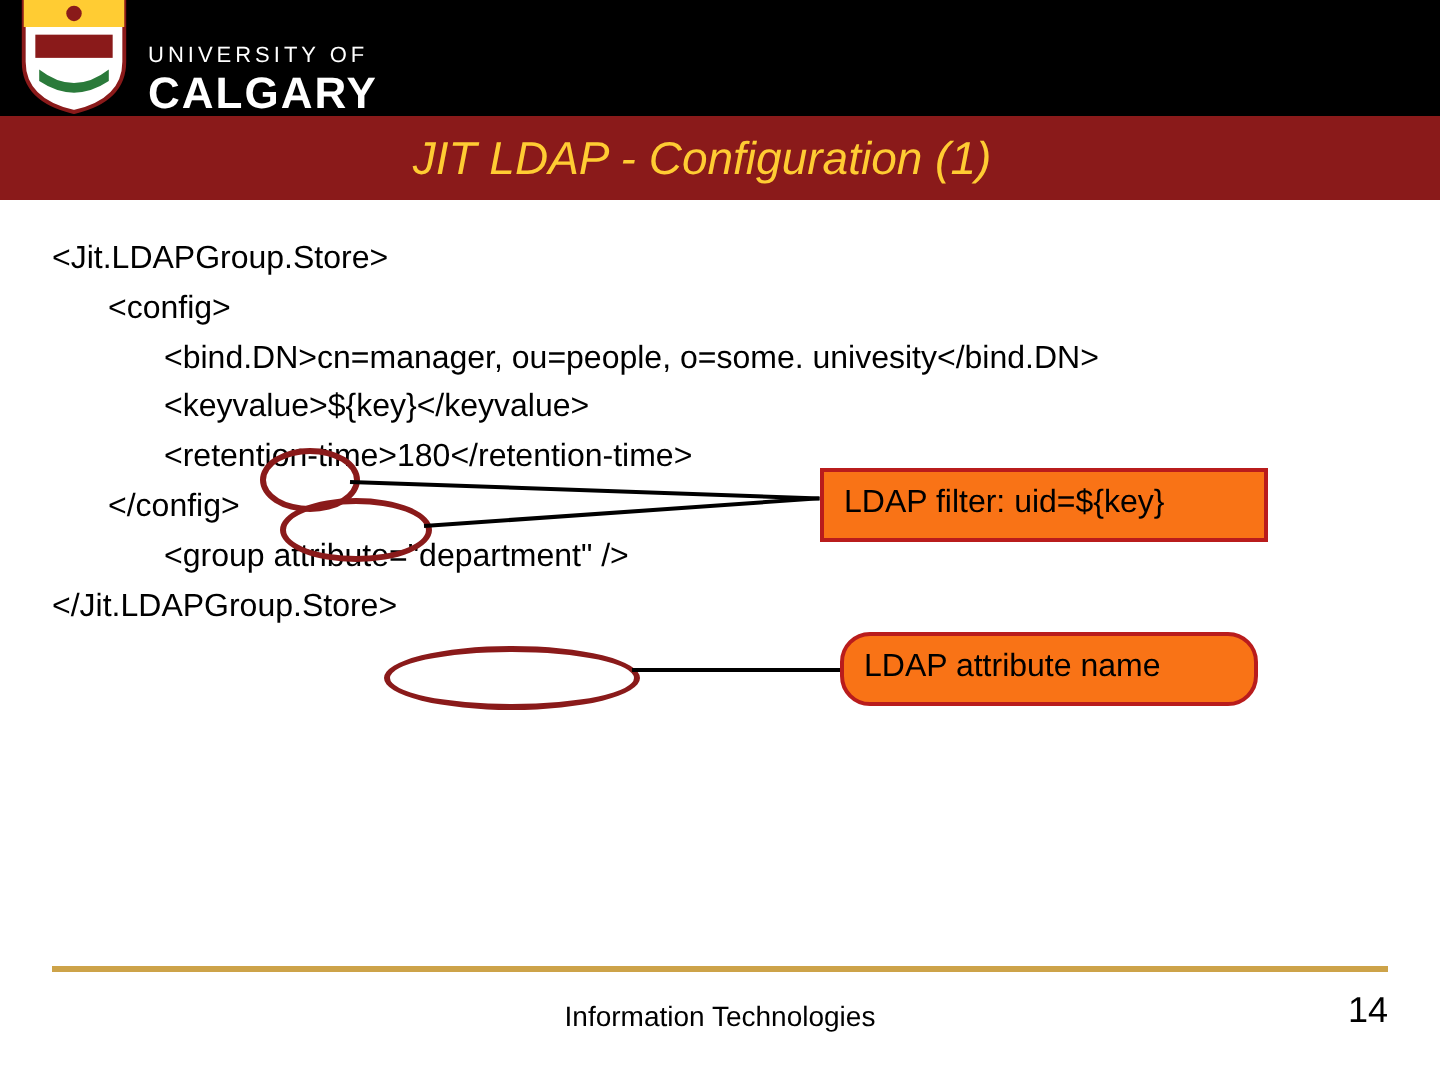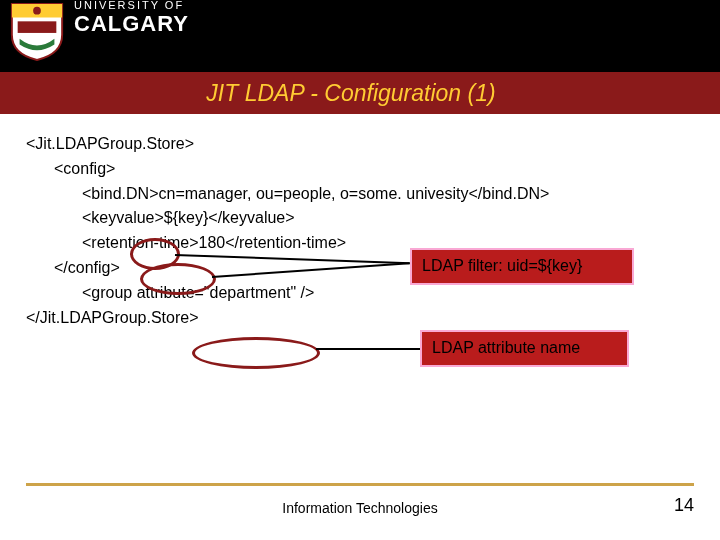--- a/index.html
+++ b/index.html
@@ -7,24 +7,24 @@
     padding: 0;
     width: 720px;
     height: 540px;
     background: #fff;
     font-family: Arial, Helvetica, sans-serif;
     position: relative;
     overflow: hidden;
   }
   .top-black {
     background: #000;
-    height: 72px;
+    height: 58px;
     width: 100%;
     display: flex;
-    align-items: flex-start;
+    align-items: flex-end;
     padding-left: 8px;
     box-sizing: border-box;
   }
   .crest {
     width: 58px;
     height: 62px;
     margin-right: 8px;
     position: relative;
   }
   .crest svg { width: 100%; height: 100%; }
@@ -50,22 +50,22 @@
     font-size: 16px;
     line-height: 1.55;
     font-family: Arial, sans-serif;
     position: relative;
   }
   .code-line { white-space: pre; }
   .ind1 { padding-left: 28px; }
   .ind2 { padding-left: 56px; }
   .callout {
     position: absolute;
-    border: 2px solid #f9a8d4;
-    background: #b91c1c;
+    border: 2px solid #b91c1c;
+    background: #f97316;
     padding: 4px 10px;
     font-size: 16px;
   }
   .ring {
     position: absolute;
     border: 3px solid #8a1a1a;
     border-radius: 50%;
   }
   .connector {
     position: absolute;
@@ -130,21 +130,21 @@
   <div class="ring" style="left:130px; top:124px; width:44px; height:26px;"></div>
   <div class="ring" style="left:140px; top:149px; width:70px; height:26px;"></div>
   <div class="ring" style="left:192px; top:223px; width:122px; height:26px;"></div>
 
   <div class="callout" style="left:410px; top:134px; width:200px;">
     <span>LDAP filter: uid=${key}</span>
   </div>
   <div class="connector" style="left:175px; top:140px; width:235px; transform: rotate(2deg); transform-origin: left;"></div>
   <div class="connector" style="left:212px; top:162px; width:198px; transform: rotate(-4deg); transform-origin: left;"></div>
 
-  <div class="callout" style="left:420px; top:216px; width:185px;">
+  <div class="callout" style="left:420px; top:216px; width:185px;border-radius:15px;">
     <span>LDAP attribute name</span>
   </div>
   <div class="connector" style="left:316px; top:234px; width:104px;"></div>
 </div>
 
 <div class="hr"></div>
 <div class="footer">Information Technologies</div>
 <div class="page-num">14</div>
 
 </body></html>

